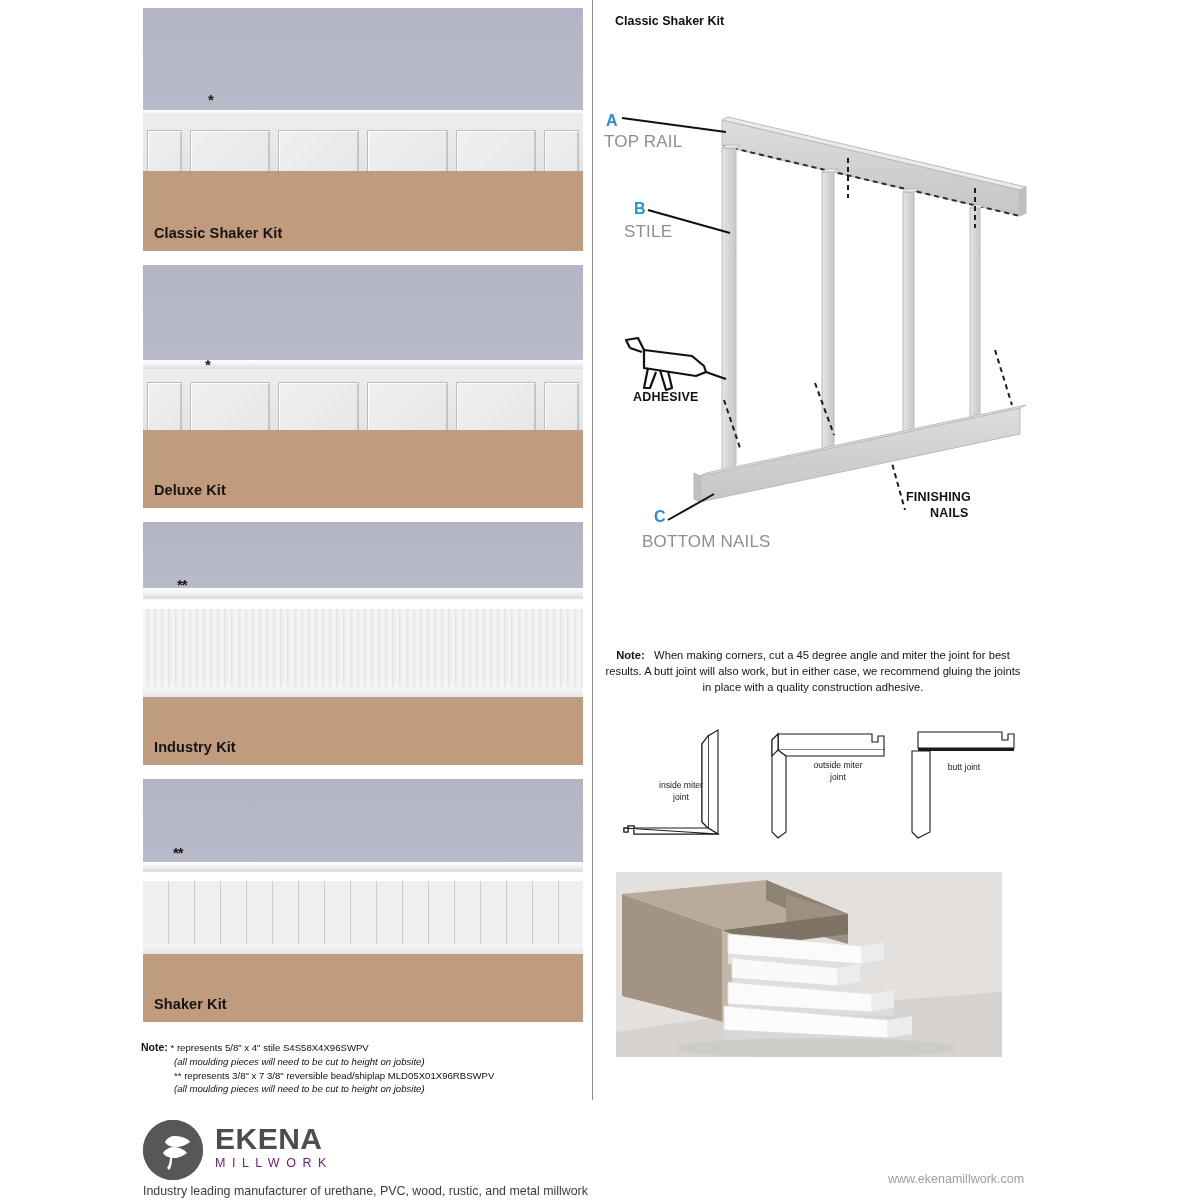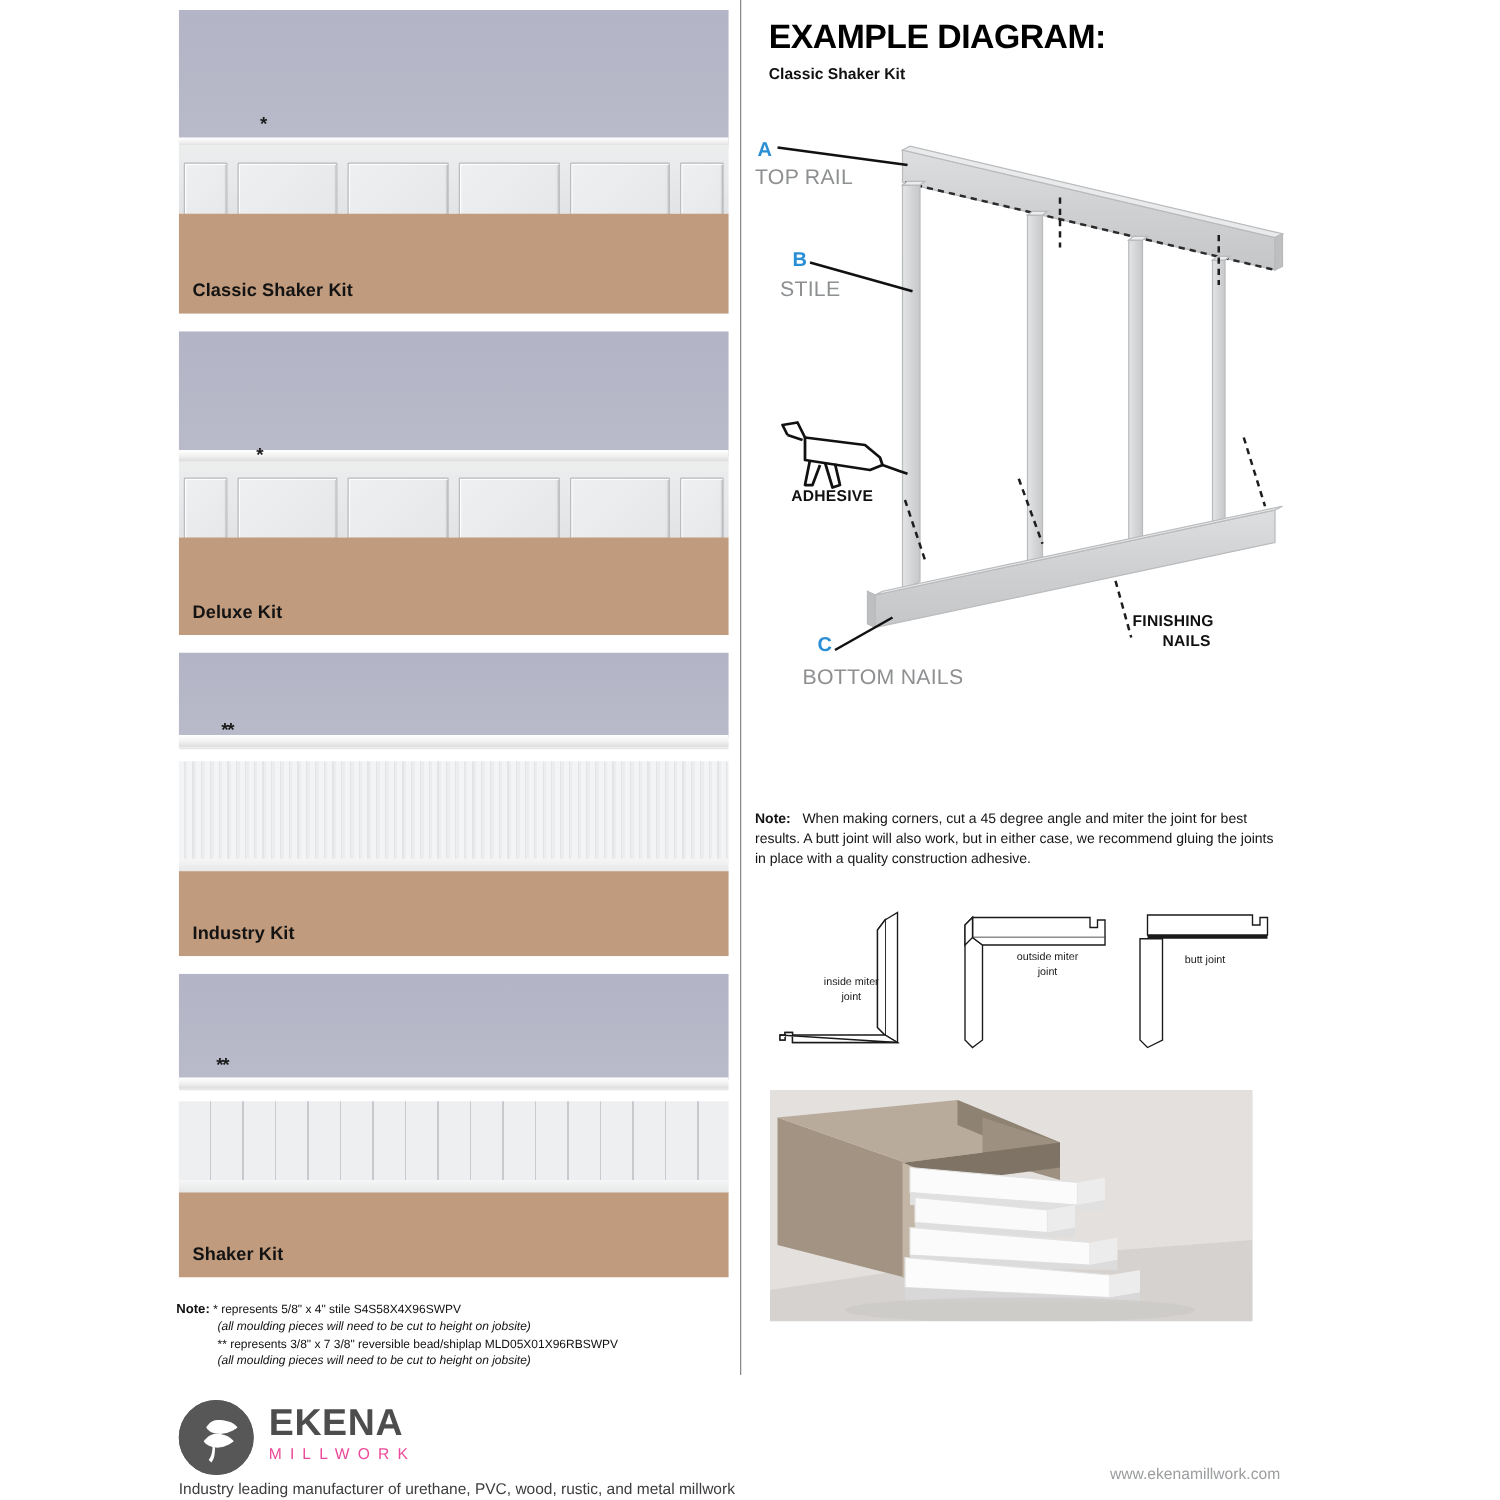--- a/index.html
+++ b/index.html
@@ -113,21 +113,21 @@
     position:absolute;font-size:17px;color:#8d8f91;letter-spacing:.2px;
   }
   .lbl-black{
     position:absolute;font-size:12.5px;font-weight:700;color:#111;
     letter-spacing:.2px;line-height:1.15;
   }
 
   
   .note-block{
     position:absolute;left:604px;top:648px;width:418px;
-    font-size:11.2px;color:#141414;line-height:1.42;
+    font-size:11.2px;color:#141414;line-height:1.42;text-align:center;
   }
   .note-block b{font-weight:700;}
 
   
   .joints{position:absolute;left:620px;top:722px;width:400px;height:120px;}
   .joint-cap{
     position:absolute;font-size:8.6px;color:#1a1a1a;line-height:1.35;
     text-align:center;
   }
 
@@ -147,21 +147,21 @@
   .logo-circle{
     position:absolute;left:0;top:0;width:60px;height:60px;border-radius:50%;
     background:#575757;
   }
   .brand{position:absolute;left:72px;top:4px;}
   .brand-name{
     font-size:30px;font-weight:700;color:#4d4d4d;letter-spacing:.5px;
     line-height:1;
   }
   .brand-sub{
-    font-size:12.5px;color:#ec4899;letter-spacing:6.5px;line-height:1;
+    font-size:12.5px;color:#701a75;letter-spacing:6.5px;line-height:1;
     margin-top:3px;
   }
   .tagline{
     position:absolute;left:0;top:64px;width:470px;
     font-size:12.4px;color:#3d3d3d;white-space:nowrap;
   }
   .site{
     position:absolute;left:888px;top:1172px;
     font-size:12.5px;color:#9b9d9f;
   }
@@ -233,21 +233,20 @@
 
   <div class="left-note">
     <span class="hd">Note:</span>
     <span class="first">* represents 5/8" x  4" stile S4S58X4X96SWPV</span>
     <span class="ln ital">(all moulding pieces will need to be cut to height on jobsite)</span>
     <span class="ln">** represents 3/8" x 7 3/8" reversible bead/shiplap MLD05X01X96RBSWPV</span>
     <span class="ln ital">(all moulding pieces will need to be cut to height on jobsite)</span>
   </div>
 
   <div class="right-col">
-    <h1 class="title">EXAMPLE DIAGRAM:</h1>
     <p class="subtitle">Classic Shaker Kit</p>
   </div>
 
   <div class="diagram">
     <svg width="440" height="470" viewBox="0 0 440 470">
       <defs>
         <linearGradient id="gBoard" x1="0" y1="0" x2="0" y2="1">
           <stop offset="0%" stop-color="#dcdedf"></stop>
           <stop offset="55%" stop-color="#cdcfd1"></stop>
           <stop offset="100%" stop-color="#c4c6c8"></stop>

